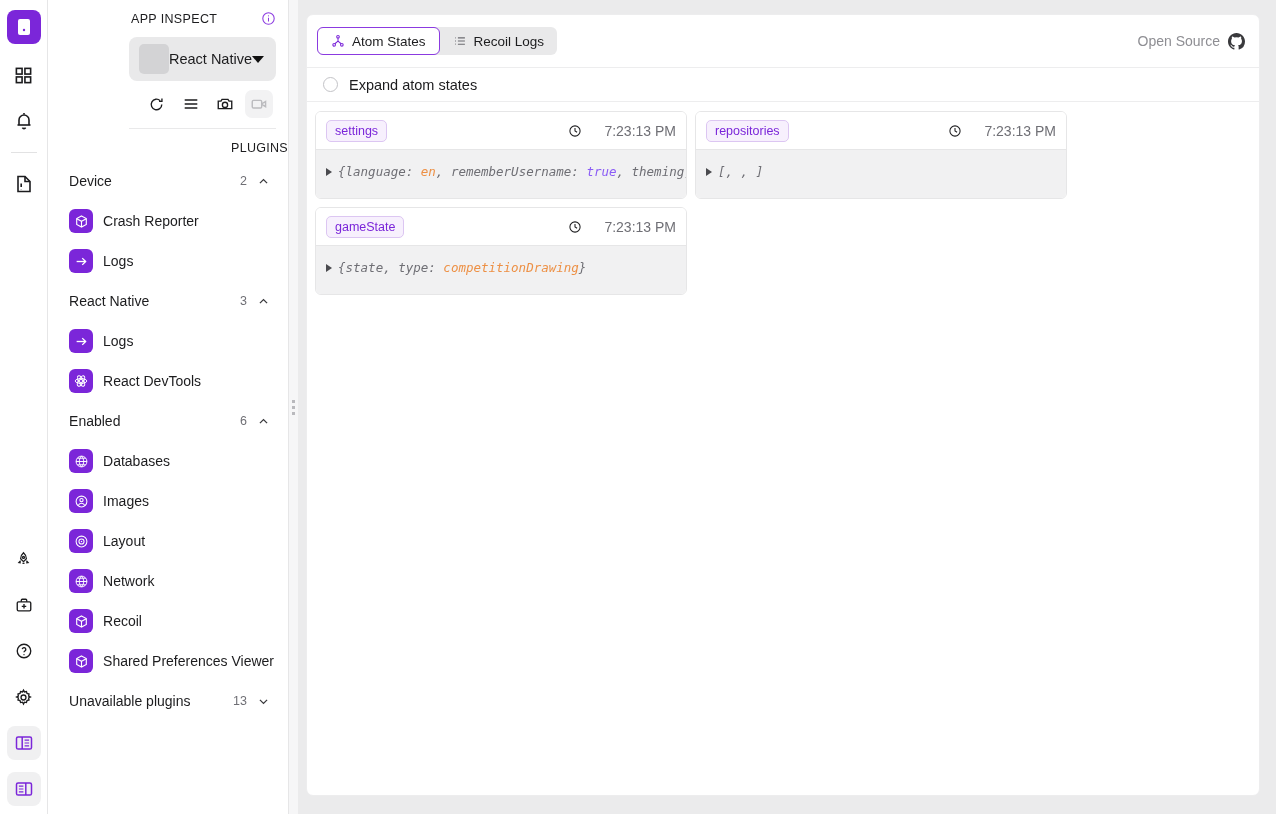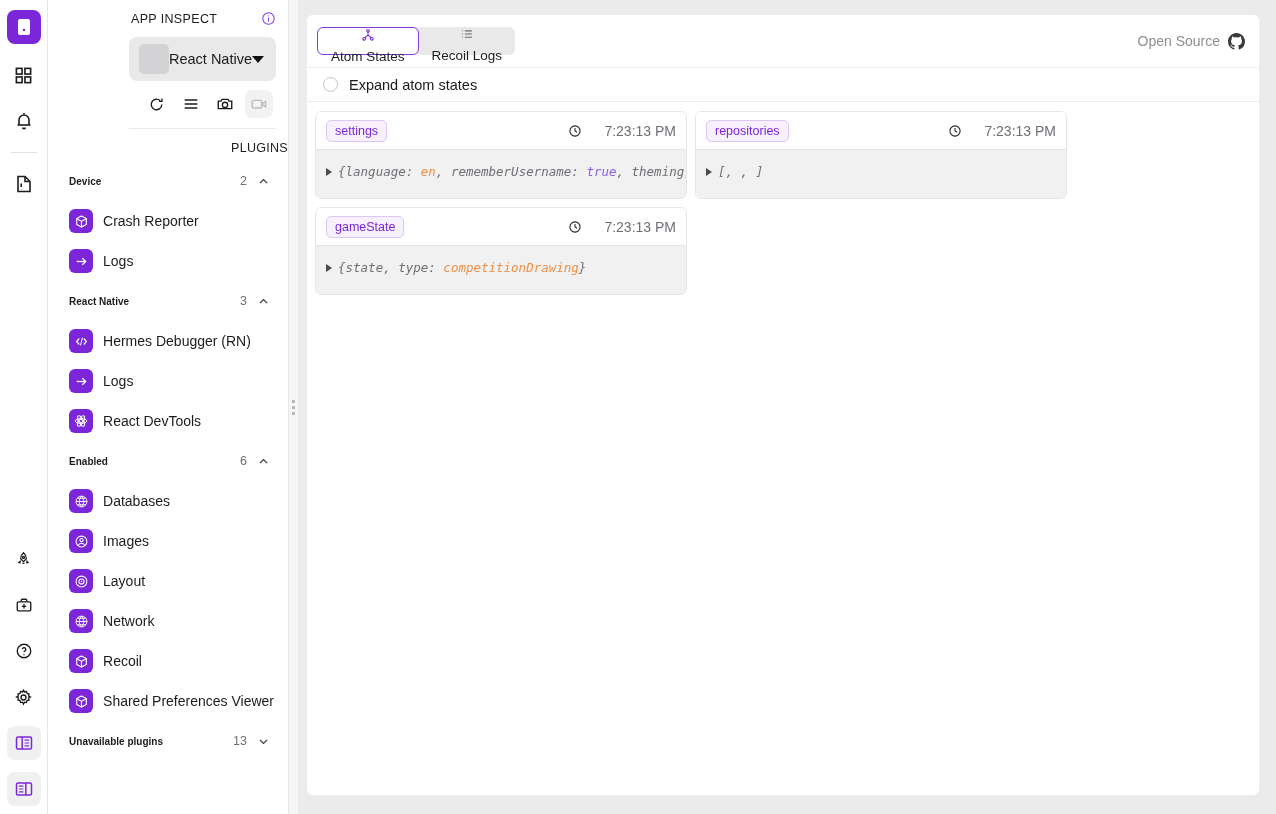--- a/index.html
+++ b/index.html
@@ -51,21 +51,21 @@
     align-items: center; justify-content: center; color: #1c1c1e; cursor: pointer;
   }
   .tool.disabled { background: #f2f2f3; color: #bcbcbf; }
   .sb-sep { height: 1px; background: #e9e9ea; margin-top: 10px; }
 
   .plugins-label { font-size: 12.5px; color: #1c1c1e; padding: 12px 0 6px 14px; letter-spacing: .3px; }
   .plugin-list { flex: 1; overflow: hidden; }
   .group-head {
     display: flex; align-items: center; height: 40px; padding: 0 18px 0 14px; cursor: pointer;
   }
-  .group-name { font-size: 10px; font-weight: bold; color: #1c1c1e; flex: 1; }
+  .group-name { font-size: 14px; font-weight: normal; color: #1c1c1e; flex: 1; }
   .group-count { font-size: 12.5px; color: #6f6f75; margin-right: 10px; }
   .chev { color: #3a3a3d; display: flex; }
   .plugin-row {
     display: flex; align-items: center; height: 40px; padding: 0 14px; gap: 10px; cursor: pointer;
   }
   .pic {
     width: 24px; height: 24px; border-radius: 6px; background: #7b26d9;
     display: flex; align-items: center; justify-content: center; flex: 0 0 24px; color: #fff;
   }
   .plugin-name { font-size: 14px; color: #1c1c1e; white-space: nowrap; }
@@ -86,21 +86,21 @@
     display: flex; flex-direction: column; overflow: hidden;
     border: 1px solid #ededee;
   }
   .panel-top {
     height: 53px; display: flex; align-items: center; padding: 0 14px 0 10px;
     border-bottom: 1px solid #ededee; flex: 0 0 53px;
   }
   .tabs { display: flex; background: #e9e9ea; border-radius: 6px; }
   .tab {
     display: flex; align-items: center; gap: 7px; height: 28px; padding: 0 13px;
-    font-size: 13.5px; color: #1c1c1e; border-radius: 6px; cursor: pointer; flex-direction: column;
+    font-size: 13.5px; color: #1c1c1e; border-radius: 6px; cursor: pointer;
   }
   .tab.active { background: #fff; border: 1px solid #8b3ae0; }
   .tab .ticon { display: flex; color: #6b6b70; }
   .tab.active .ticon { color: #7b26d9; }
   .open-source {
     margin-left: auto; display: flex; align-items: center; gap: 8px;
     font-size: 14px; color: #8e8e93; cursor: pointer;
   }
   .gh { color: #3a3a3d; display: flex; }
 
@@ -311,30 +311,20 @@
       </div>
 
       <div class="group-head">
         <span class="group-name">React Native</span>
         <span class="group-count">3</span>
         <span class="chev">
             <svg width="13" height="13" viewBox="0 0 20 20" fill="none" stroke="currentColor" stroke-width="2">
               <path d="M4.5 12.5L10 7l5.5 5.5"></path>
             </svg>
           </span>
-      </div>
-      <div class="plugin-row">
-        <span class="pic">
-            <svg width="15" height="15" viewBox="0 0 20 20" fill="none" stroke="#fff" stroke-width="1.6">
-              <path d="M7 6l-3.5 4L7 14"></path>
-              <path d="M13 6l3.5 4L13 14"></path>
-              <path d="M11.3 4.8l-2.6 10.4" stroke-width="1.3"></path>
-            </svg>
-          </span>
-        <span class="plugin-name">Hermes Debugger (RN)</span>
       </div>
       <div class="plugin-row">
         <span class="pic">
             <svg width="15" height="15" viewBox="0 0 20 20" fill="none" stroke="#fff" stroke-width="1.8">
               <path d="M3.5 10h12"></path>
               <path d="M11 5.5l4.5 4.5L11 14.5"></path>
             </svg>
           </span>
         <span class="plugin-name">Logs</span>
       </div>

